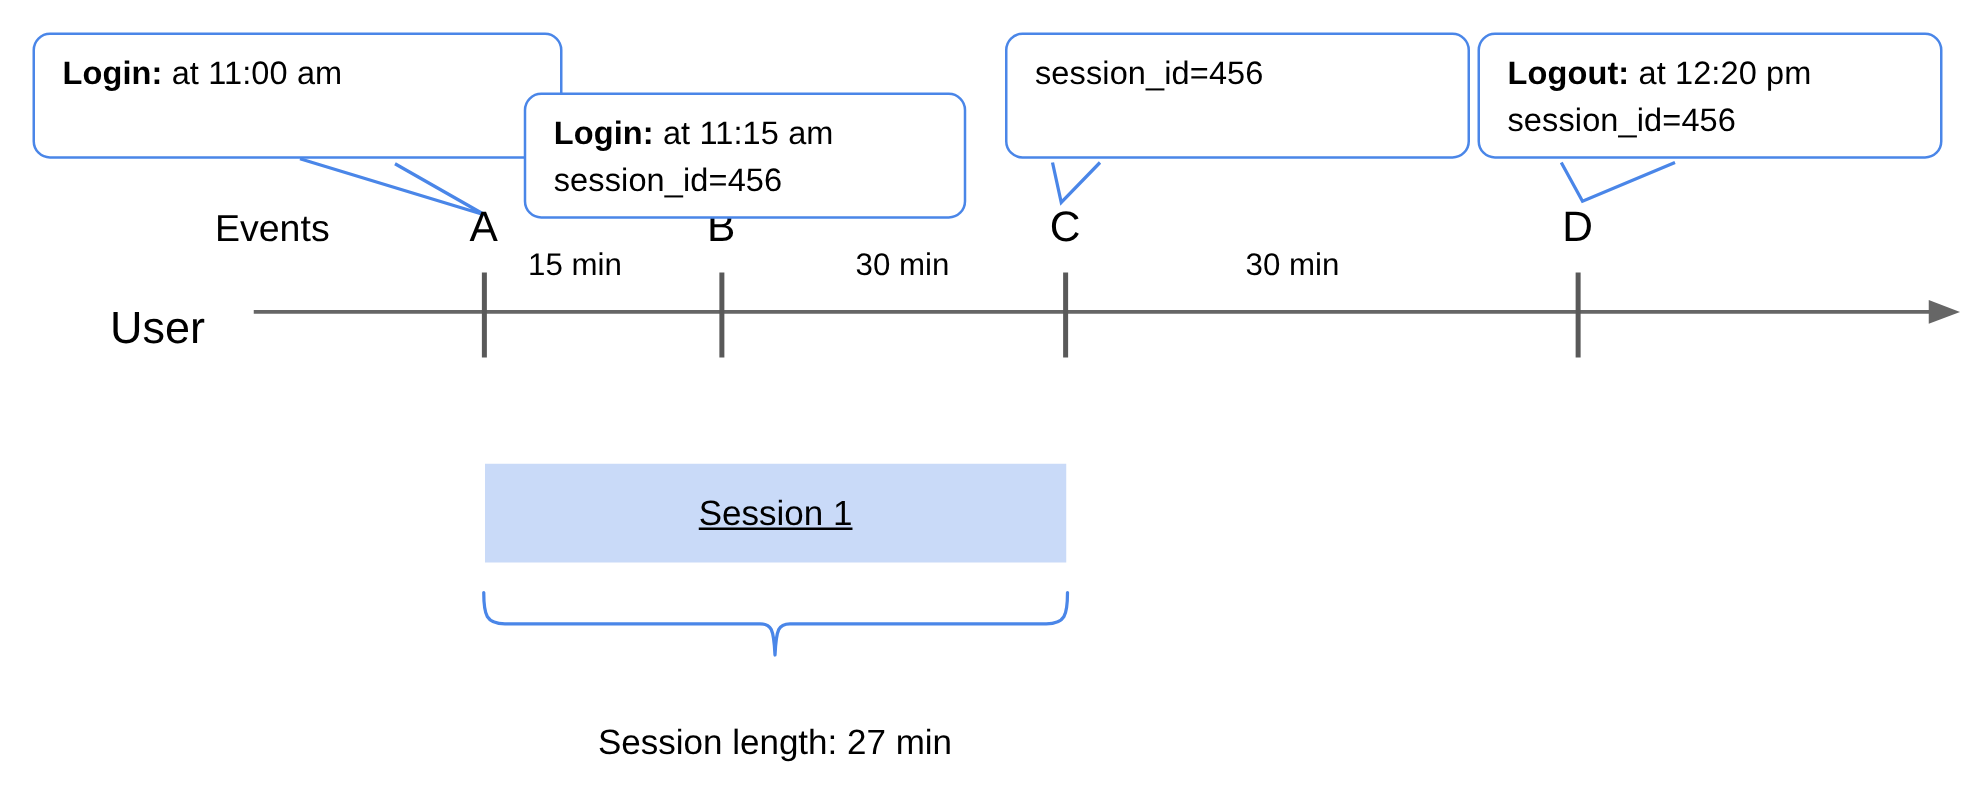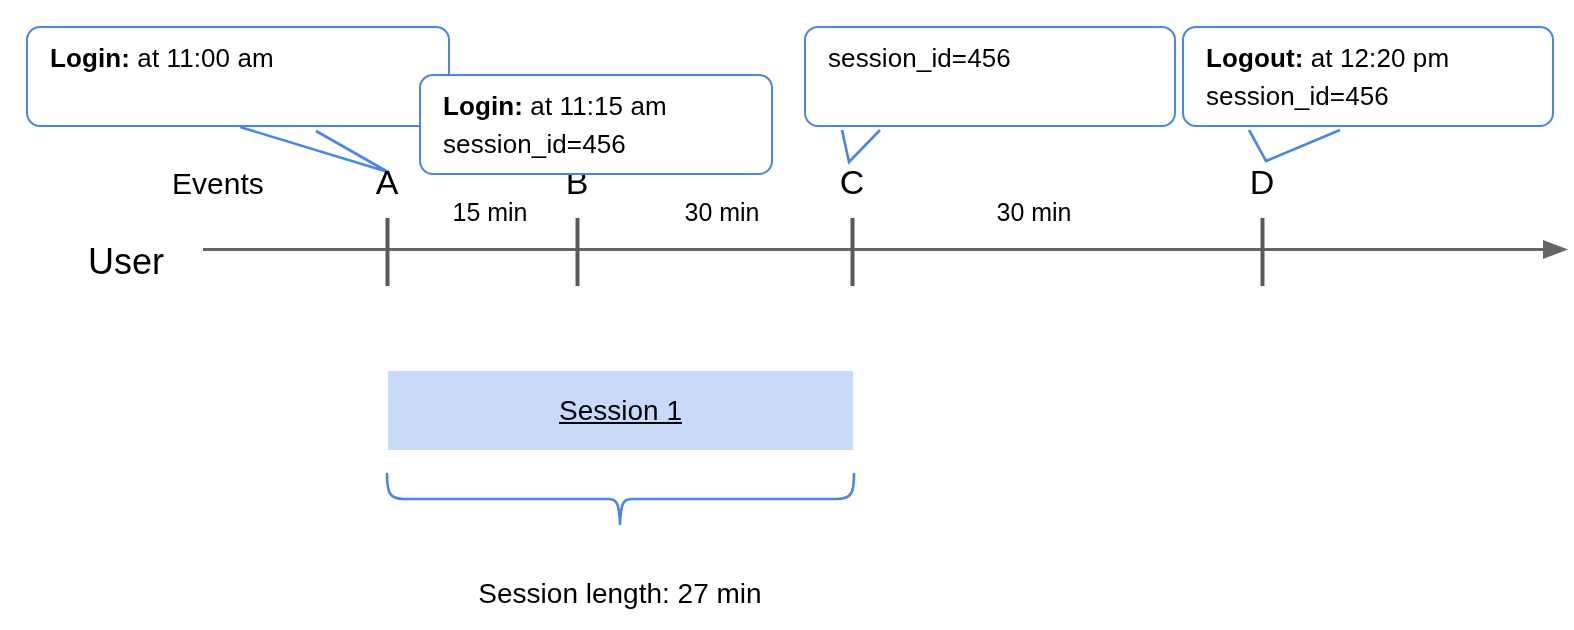--- a/index.html
+++ b/index.html
@@ -159,21 +159,21 @@
 
   <div class="tl-label" style="left:172px; top:167px;">Events</div>
 
   <div class="tl-label" style="left:88px; top:241px; font-size:36px;">User</div>
 
   <div class="event-letter" style="left:387px; top:163px;">A</div>
   <div class="event-letter" style="left:577px; top:163px;">B</div>
   <div class="event-letter" style="left:852px; top:163px;">C</div>
   <div class="event-letter" style="left:1262px; top:163px;">D</div>
 
-  <div class="gap-label" style="left:490px; top:198px;">15 min</div>
+  <div class="gap-label" style="left:460px; top:198px;">15 min</div>
   <div class="gap-label" style="left:722px; top:198px;">30 min</div>
   <div class="gap-label" style="left:1034px; top:198px;">30 min</div>
 
   <div class="session-bar" style="left:388px; top:371px; width:465px; height:79px;text-decoration:underline;">
     <span class="session-bar-label">Session 1</span>
   </div>
 
   <div class="caption" style="left:620px; top:578px;">Session length: 27 min</div>
 
 </div>

